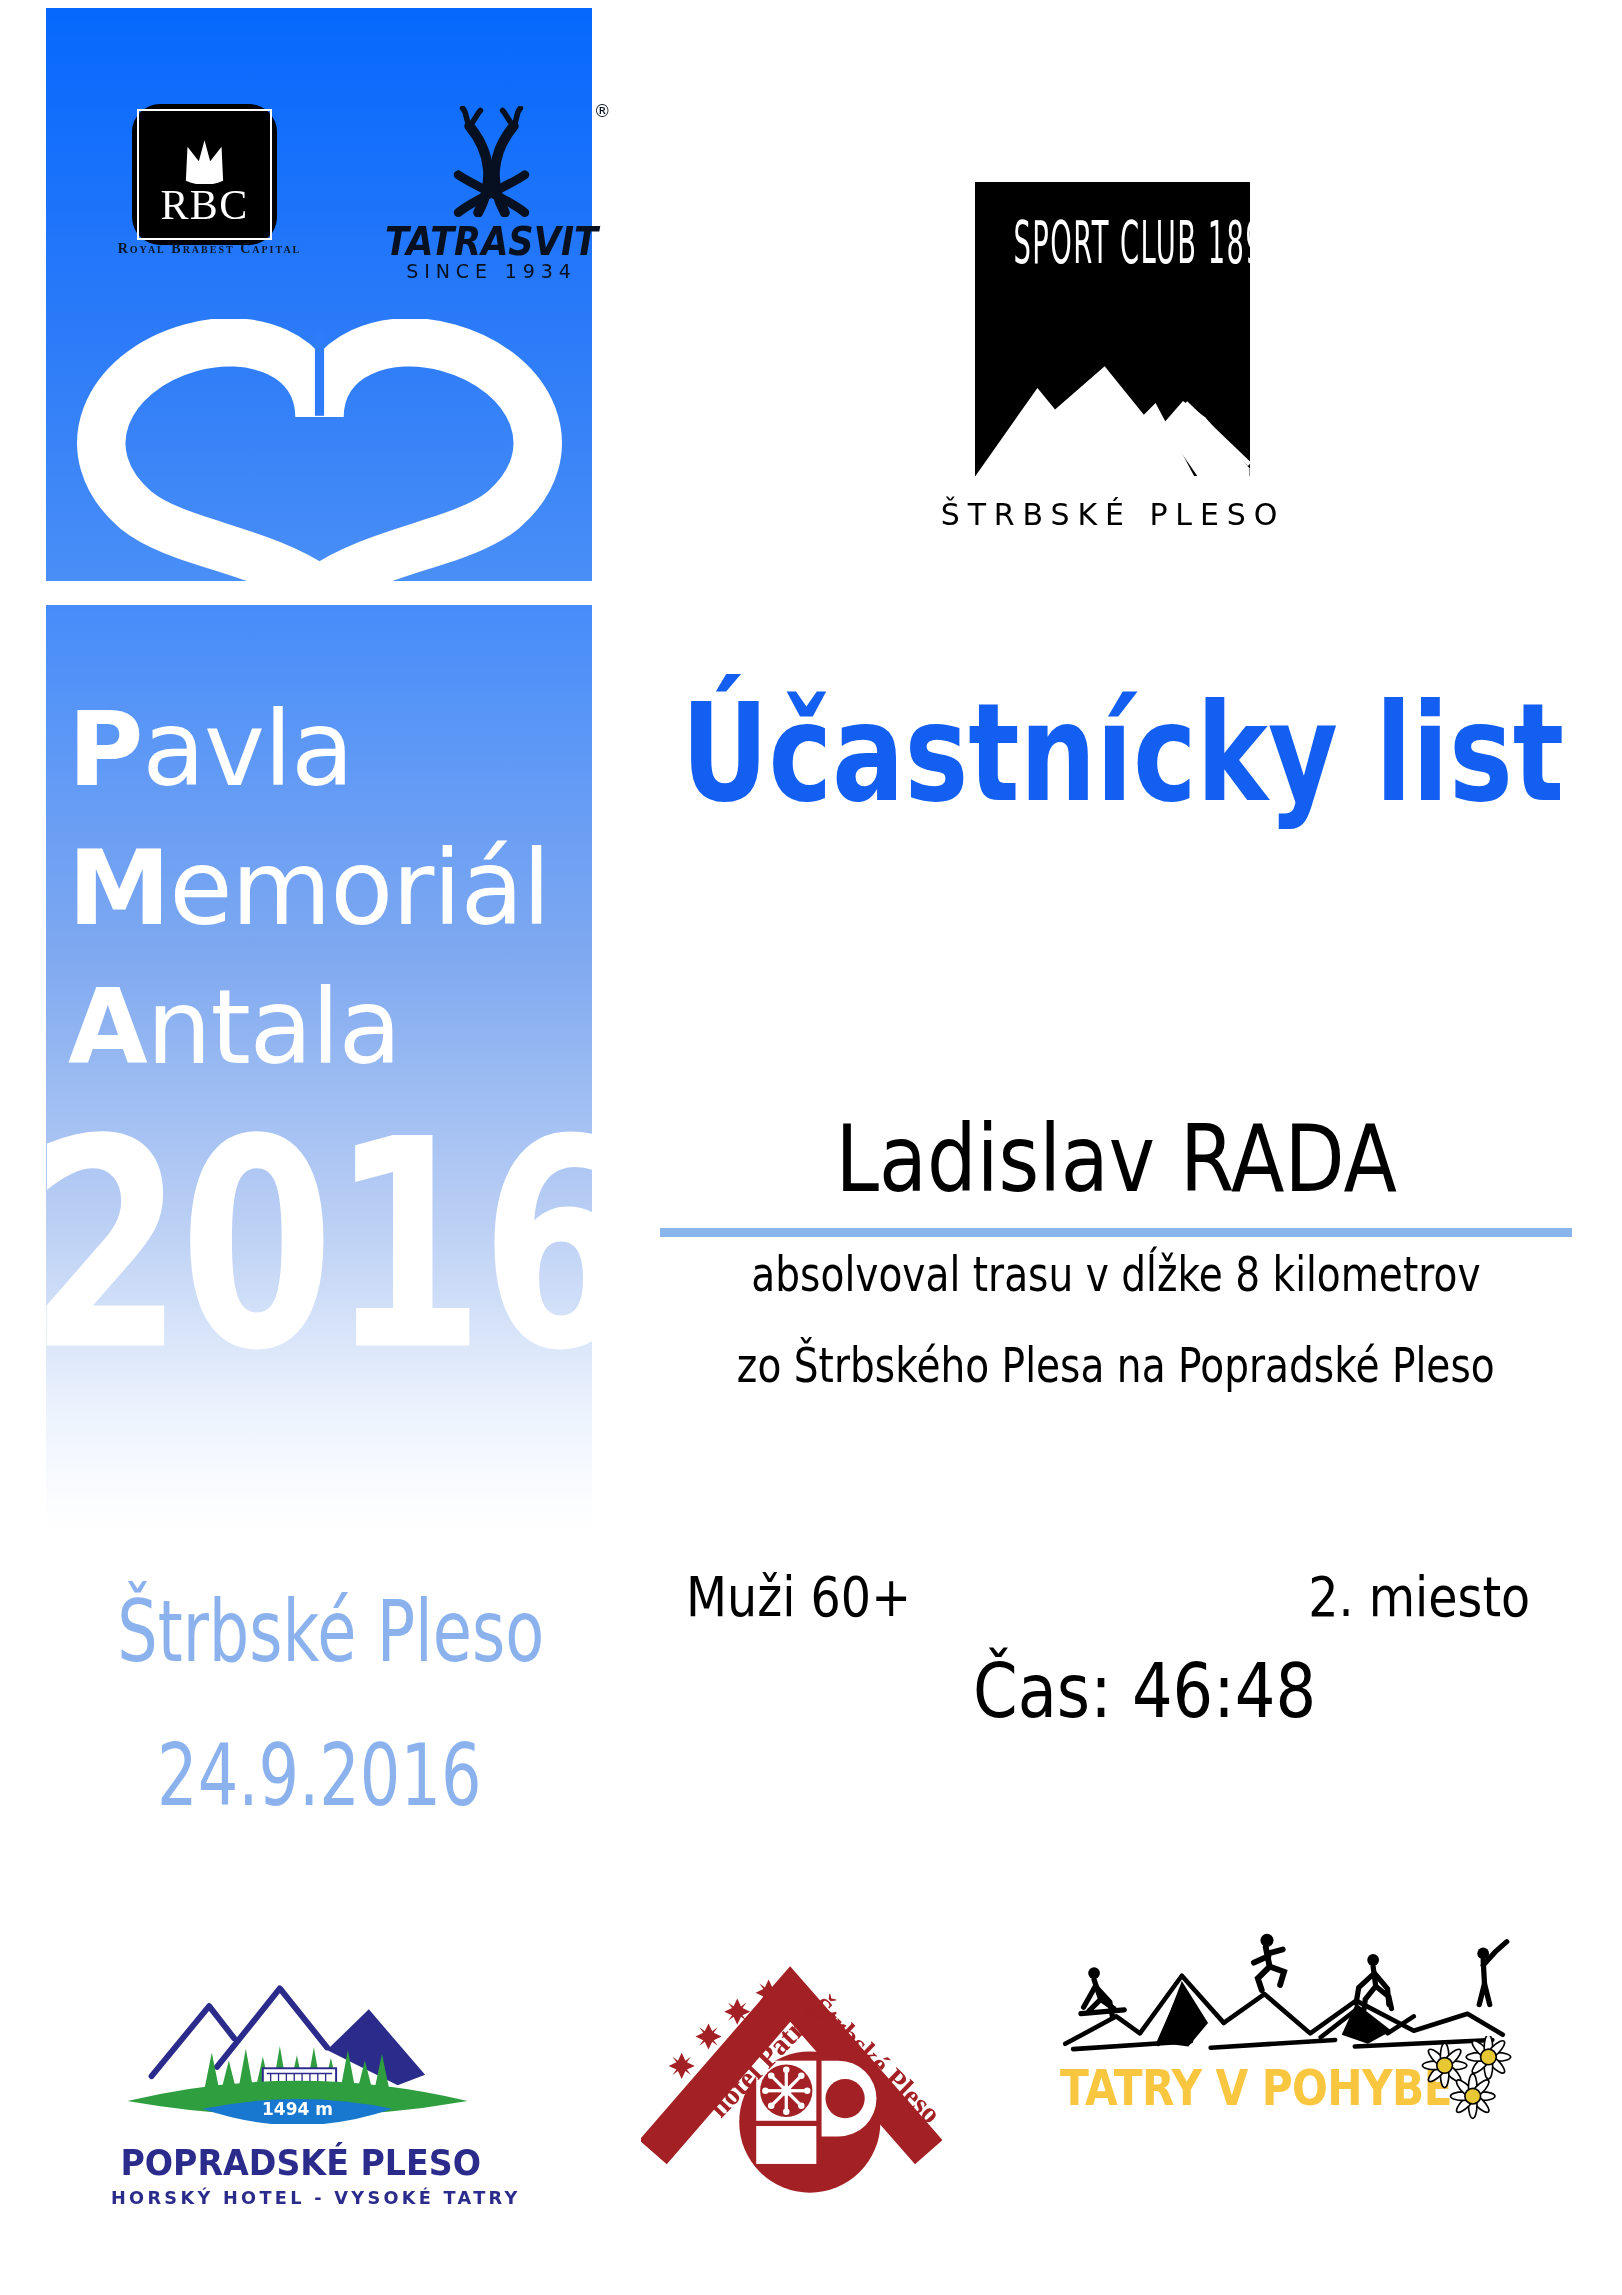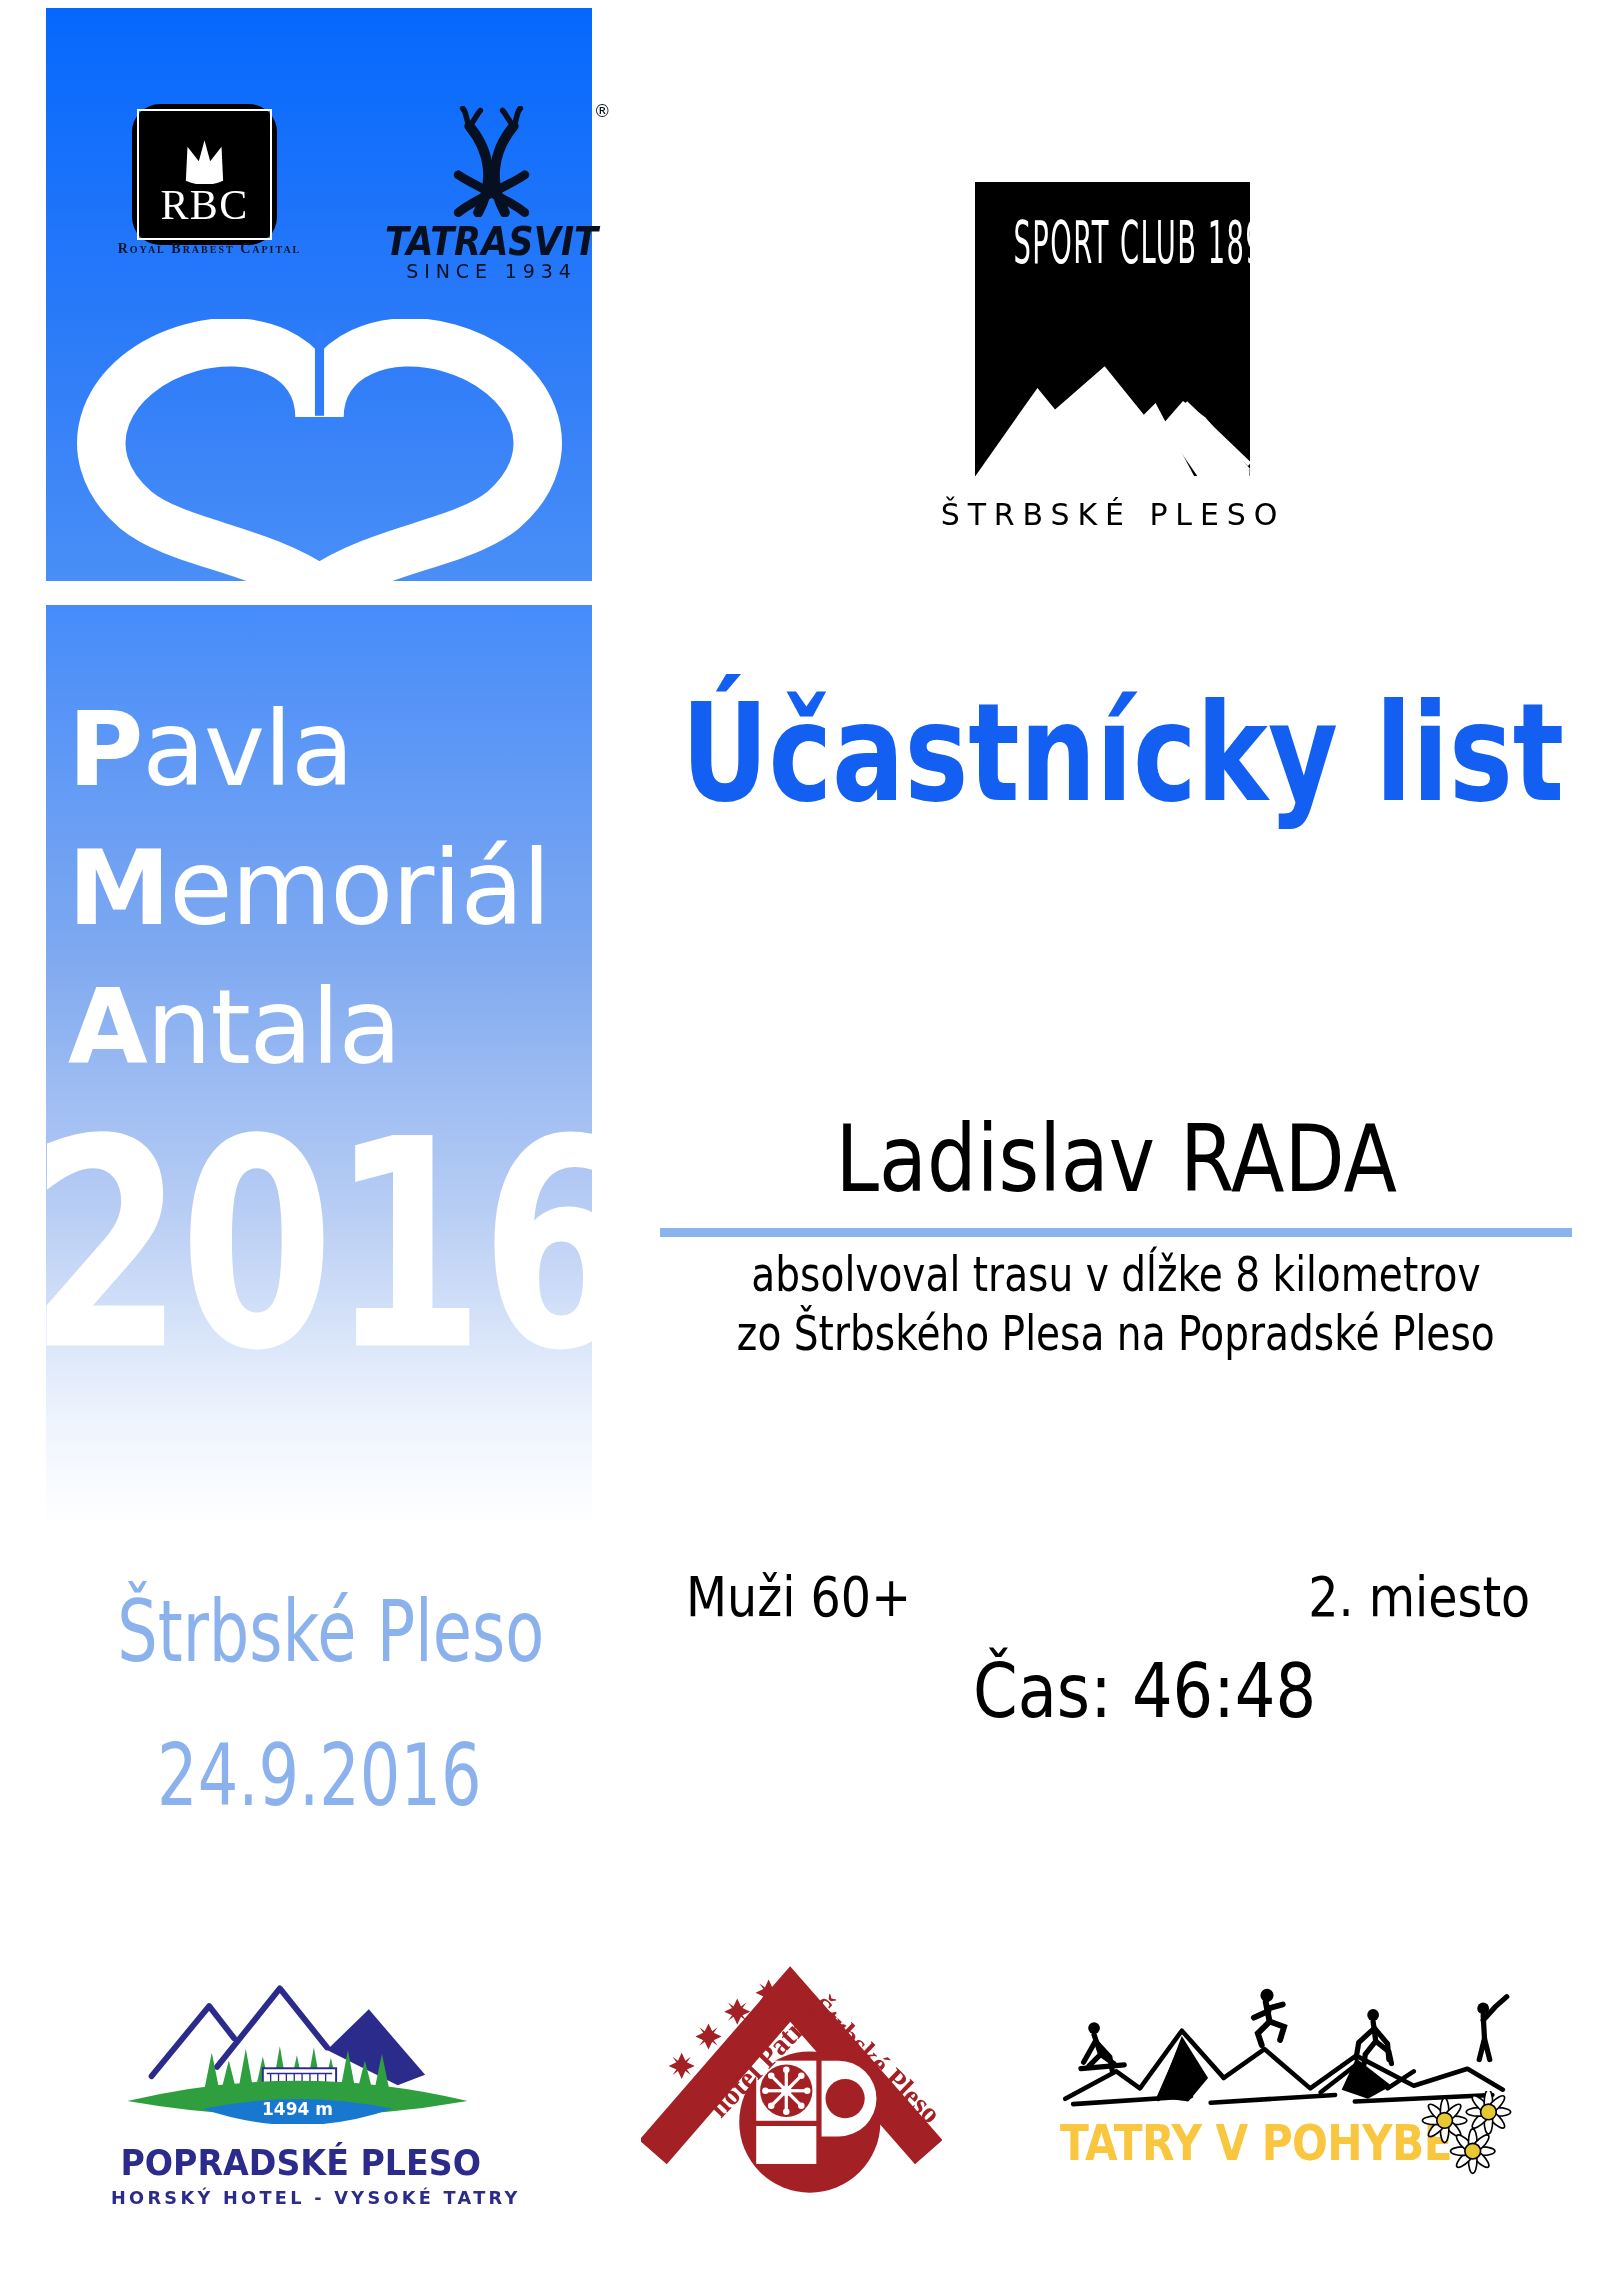--- a/index.html
+++ b/index.html
@@ -51,21 +51,21 @@
   
   .cert-title{left:658px;top:686px;width:916px;text-align:center;color:#135ff2;font-weight:bold;
               font-size:113px;line-height:1;white-space:nowrap;}
   .cert-title>span{display:inline-block;transform:scale(.95,1.2);transform-origin:50% 0;}
   .participant{left:658px;top:1114px;width:916px;text-align:center;color:#000;
                font-size:92px;line-height:1;white-space:nowrap;}
   .participant>span{display:inline-block;transform:scale(.85,1);transform-origin:50% 0;}
   .rule{left:660px;top:1228px;width:912px;height:8.5px;background:#8ab5ec;}
   .desc{left:658px;width:916px;text-align:center;color:#000;font-size:46px;line-height:1;white-space:nowrap;}
   .desc>span{display:inline-block;transform:scale(.85,1.05);transform-origin:50% 0;}
-  .desc1{top:1250px;} .desc2{top:1309px;}
+  .desc1{top:1250px;} .desc2{top:1341px;}
   .catrow{left:686px;top:1569px;width:844px;display:flex;justify-content:space-between;
           color:#000;font-size:56px;line-height:1;}
   .catrow .cat{transform:scale(.85,1);transform-origin:0 0;white-space:nowrap;}
   .catrow .place{transform:scale(.85,1);transform-origin:100% 0;white-space:nowrap;}
   .time{left:687px;top:1654px;width:916px;text-align:center;color:#000;font-size:71px;line-height:1;white-space:nowrap;}
   .time>span{display:inline-block;transform:scale(.9,1.05);transform-origin:50% 0;}
 
   
   .popradske{left:111px;top:1970px;width:373px;}
   .pp-name{width:100%;text-align:center;color:#2b2b8c;font-weight:bold;font-size:35px;line-height:1;
@@ -73,21 +73,21 @@
   .pp-name>span{display:inline-block;transform:scale(.95,1);transform-origin:50% 0;}
   .pp-sub{width:100%;text-align:center;color:#2b2b8c;font-weight:bold;font-size:17.7px;letter-spacing:3.3px;
           line-height:1;margin-top:9.2px;white-space:nowrap;}
 
   .patria{left:641px;top:1960px;width:301px;height:268px;}
   .patria-text{position:absolute;color:#a32024;font-family:"Liberation Serif","DejaVu Serif",serif;
                font-weight:bold;font-size:29px;white-space:nowrap;}
   .patria-hotel{left:73px;top:136px;transform:rotate(-46deg);transform-origin:0 50%;}
   .patria-loc{left:175px;top:26px;transform:rotate(44deg);transform-origin:0 50%;}
 
-  .tatry{left:1060px;top:1973px;width:452px;}
+  .tatry{left:1060px;top:1918px;width:452px;}
   .tatry-name{position:relative;width:100%;text-align:left;color:#f9c63f;font-weight:bold;font-size:48px;
               line-height:1;margin-top:1.3px;white-space:nowrap;}
   .tatry-name>span{display:inline-block;transform:scale(.88,1.05);transform-origin:0 0;letter-spacing:-0.7px;}
   .edelweiss{position:absolute;right:-7.9px;top:-26px;}
 </style>
 </head>
 <body>
 
 <div class="page">
 

